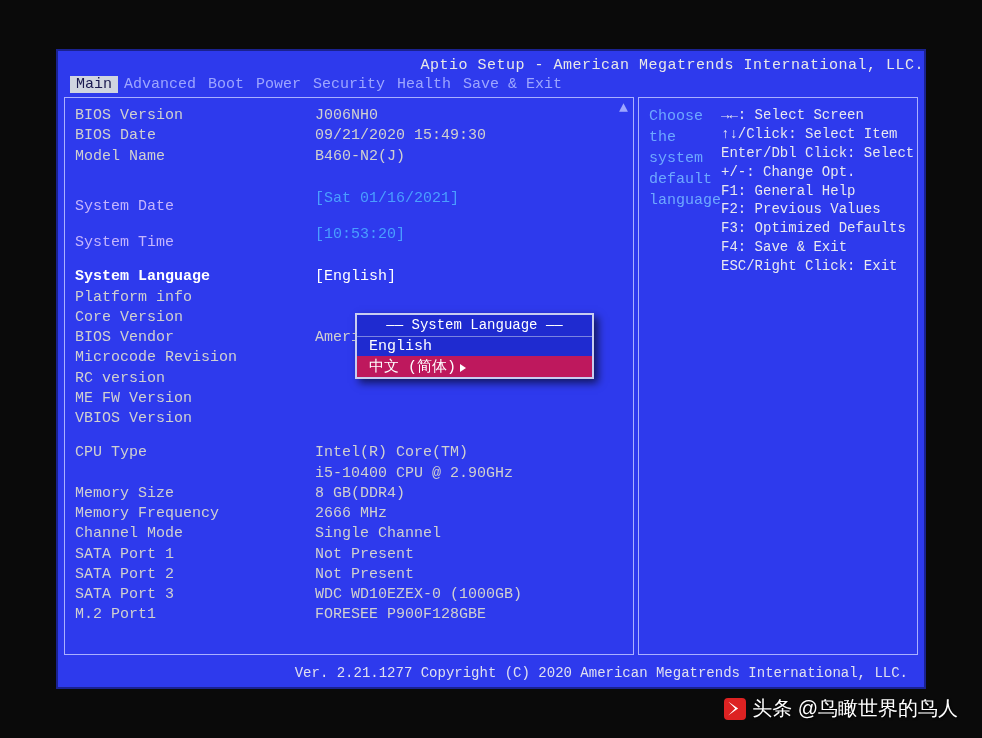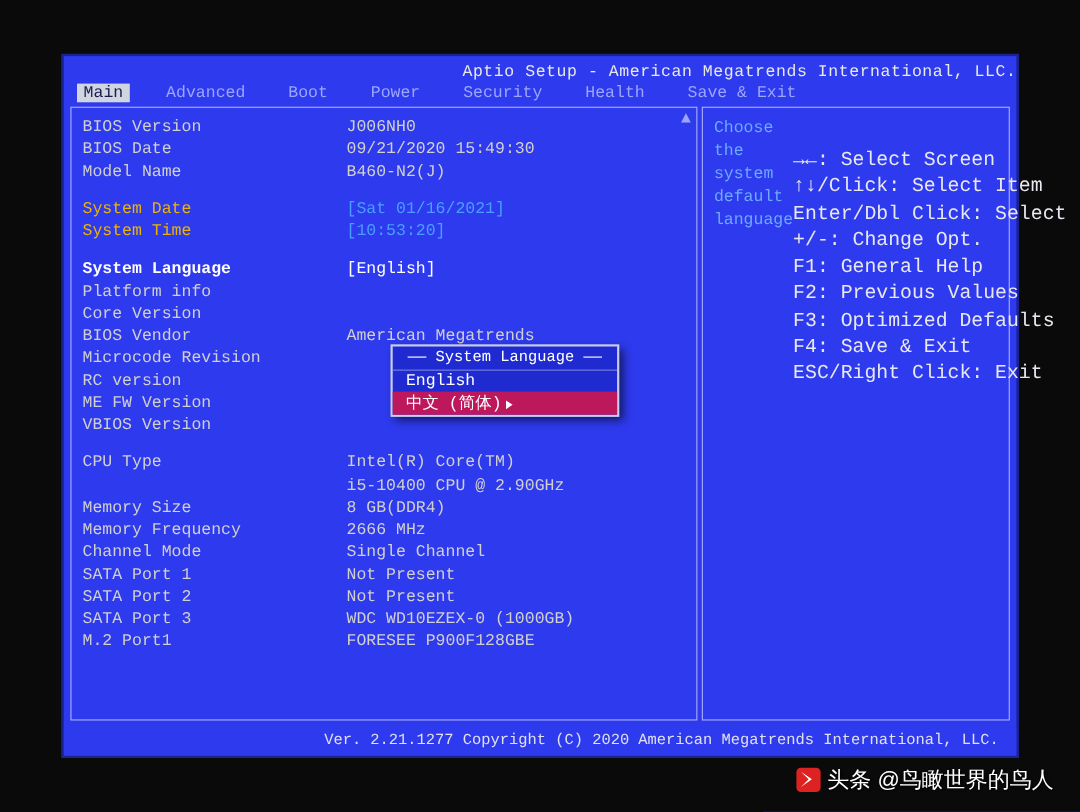--- a/index.html
+++ b/index.html
@@ -24,21 +24,21 @@
     border: 2px solid #1a2290;
   }
   .title-bar {
     text-align: right;
     color: #e8e8e8;
     padding: 6px 0 2px 0;
     letter-spacing: 0.5px;
   }
   .menu-bar {
     display: flex;
-    gap: 27px;
+    gap: 0;
     padding: 0 12px 4px 12px;
     color: #9da6ff;
   }
   .menu-item { padding: 0 6px; cursor: pointer; }
   .menu-item.active { background: #d0d5e0; color: #1a1a50; }
   .body {
     flex: 1;
     display: flex;
     margin: 0 6px 6px 6px;
     gap: 4px;
@@ -54,41 +54,41 @@
   .panel.right { width: 280px; display: flex; flex-direction: row; }
   .scroll-indicator {
     position: absolute;
     top: 2px; right: 4px;
     width: 10px; height: 16px;
     color: #9da6ff;
   }
   .row { display: flex; line-height: 1.35; align-items: center; }
   .row .label { width: 240px; color: #d0d0d0; }
   .row .value { color: #d0d0d0; }
-  .row.interactive .label { color: #eab308; }
+  .row.interactive .label { color: #c4b5fd; margin-top: 16px; }
   .row.interactive .value { color: #4a9eff; }
   .row.selected .label { color: #ffffff; font-weight: bold; }
   .row.selected .value { color: #ffffff; }
   .spacer { height: 14px; }
   .help-top { color: #6ea8ff; line-height: 1.4; }
   .help-spacer { flex: 1; }
-  .hints { font-size: 18px; line-height: 1.35; color: #e8e8f0; margin-top: 28px; }
+  .hints { font-size: 14px; line-height: 1.35; color: #e8e8f0; }
   .hint-line { white-space: nowrap; }
   .footer {
     background: #2e3aed;
     color: #e0e0f0;
     text-align: right;
     padding: 4px 16px 6px 0;
     font-size: 14px;
   }
   
   .popup {
     position: absolute;
     left: 290px; top: 215px;
-    width: 208px;
+    width: 239px;
     background: #1f2bd0;
     border: 2px solid #c8cdf0;
     box-shadow: 4px 4px 8px rgba(0,0,0,0.6);
     z-index: 10;
   }
   .popup-title {
     color: #ffffff;
     text-align: center;
     font-size: 14px;
     padding: 2px 0 3px 0;

